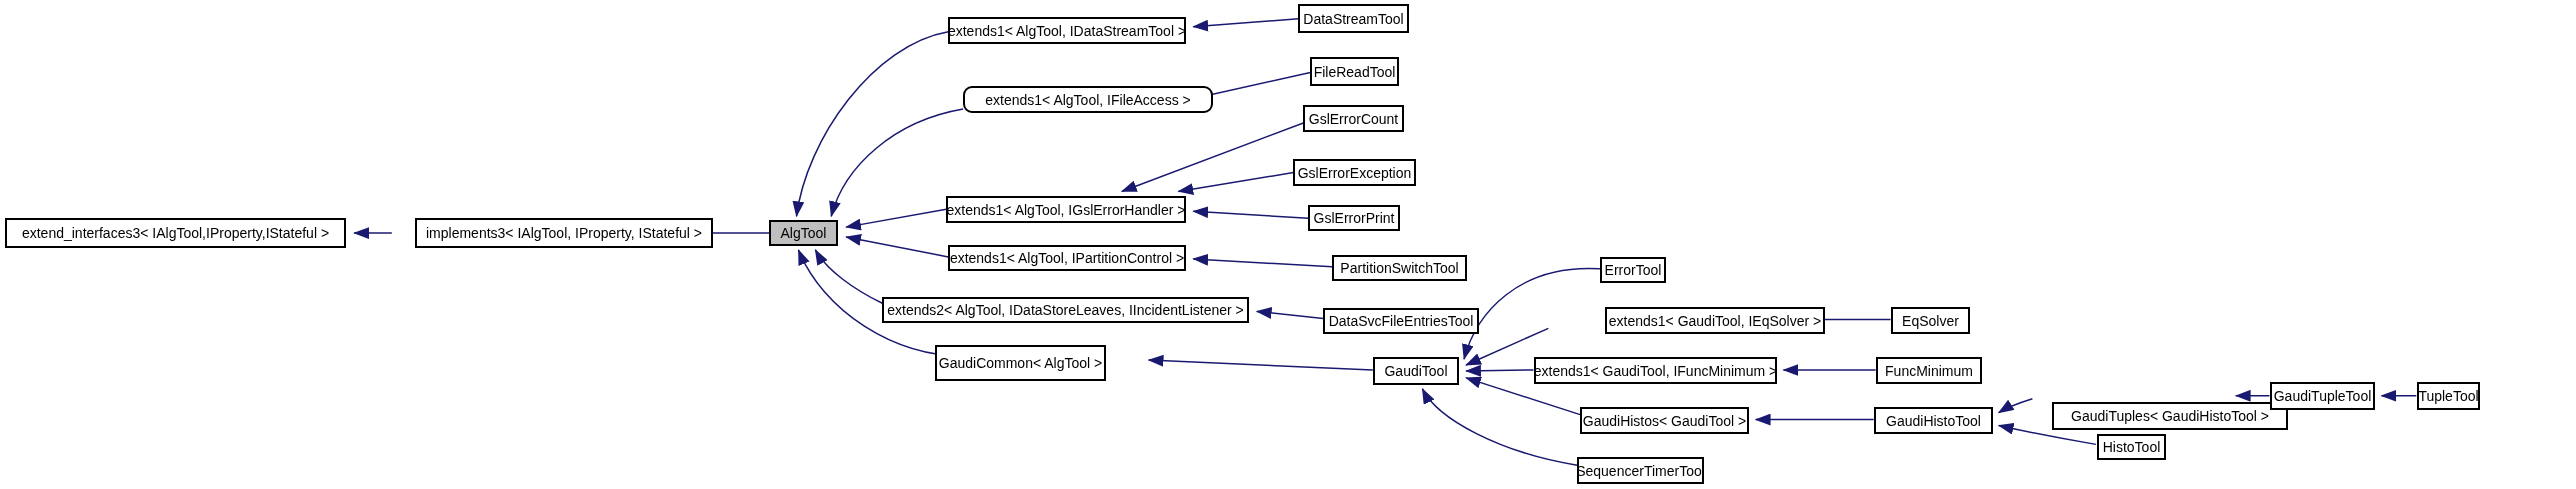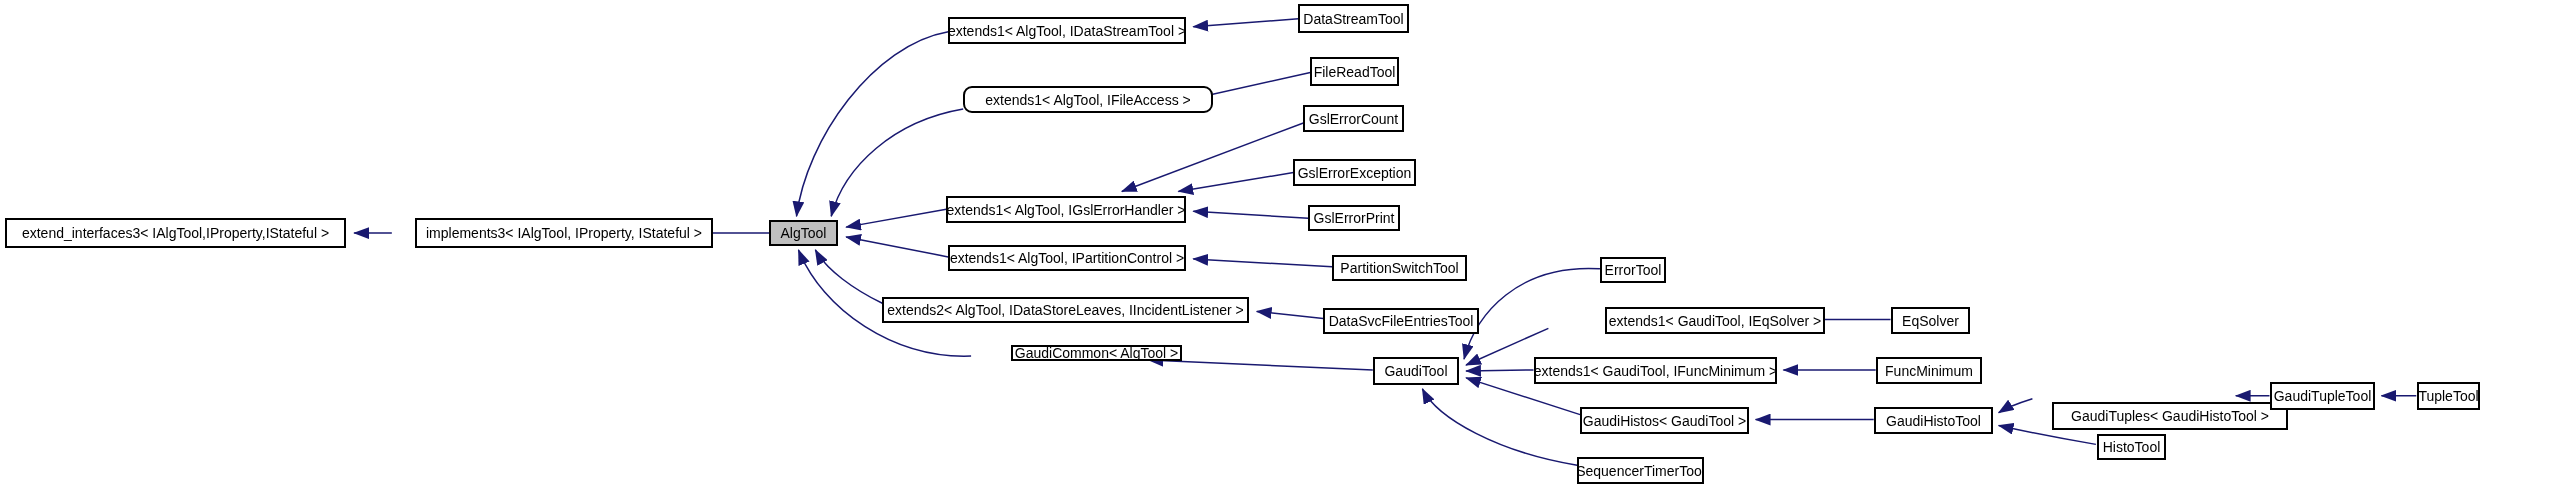--- a/index.html
+++ b/index.html
@@ -87,21 +87,21 @@
   <div class="node" style="left:963px; top:86px; width:250px; height:27px;border-radius:9px;">extends1&lt; AlgTool, IFileAccess &gt;</div>
   <div class="node" style="left:1310px; top:57px; width:89px; height:29px;">FileReadTool</div>
   <div class="node" style="left:1303px; top:105px; width:101px; height:27px;">GslErrorCount</div>
   <div class="node" style="left:1293px; top:159px; width:123px; height:27px;">GslErrorException</div>
   <div class="node" style="left:946px; top:196px; width:240px; height:27px;">extends1&lt; AlgTool, IGslErrorHandler &gt;</div>
   <div class="node" style="left:1308px; top:205px; width:92px; height:26px;">GslErrorPrint</div>
   <div class="node" style="left:948px; top:245px; width:238px; height:26px;">extends1&lt; AlgTool, IPartitionControl &gt;</div>
   <div class="node" style="left:1332px; top:255px; width:135px; height:26px;">PartitionSwitchTool</div>
   <div class="node" style="left:882px; top:297px; width:367px; height:26px;">extends2&lt; AlgTool, IDataStoreLeaves, IIncidentListener &gt;</div>
   <div class="node" style="left:1323px; top:308px; width:156px; height:26px;">DataSvcFileEntriesTool</div>
-  <div class="node" style="left:1011px; top:345px; width:171px; height:16px;">GaudiCommon&lt; AlgTool &gt;</div>
+  <div class="node" style="left:935px; top:345px; width:171px; height:36px;">GaudiCommon&lt; AlgTool &gt;</div>
   <div class="node" style="left:1373px; top:357px; width:86px; height:28px;">GaudiTool</div>
 
   <div class="node" style="left:1600px; top:257px; width:66px; height:26px;">ErrorTool</div>
   <div class="node" style="left:1605px; top:307px; width:220px; height:27px;">extends1&lt; GaudiTool, IEqSolver &gt;</div>
   <div class="node" style="left:1891px; top:307px; width:79px; height:27px;">EqSolver</div>
   <div class="node" style="left:1534px; top:357px; width:243px; height:27px;">extends1&lt; GaudiTool, IFuncMinimum &gt;</div>
   <div class="node" style="left:1876px; top:357px; width:106px; height:27px;">FuncMinimum</div>
   <div class="node" style="left:1580px; top:407px; width:169px; height:27px;">GaudiHistos&lt; GaudiTool &gt;</div>
   <div class="node" style="left:1874px; top:407px; width:119px; height:27px;">GaudiHistoTool</div>
   <div class="node" style="left:1577px; top:457px; width:127px; height:27px;">SequencerTimerTool</div>

